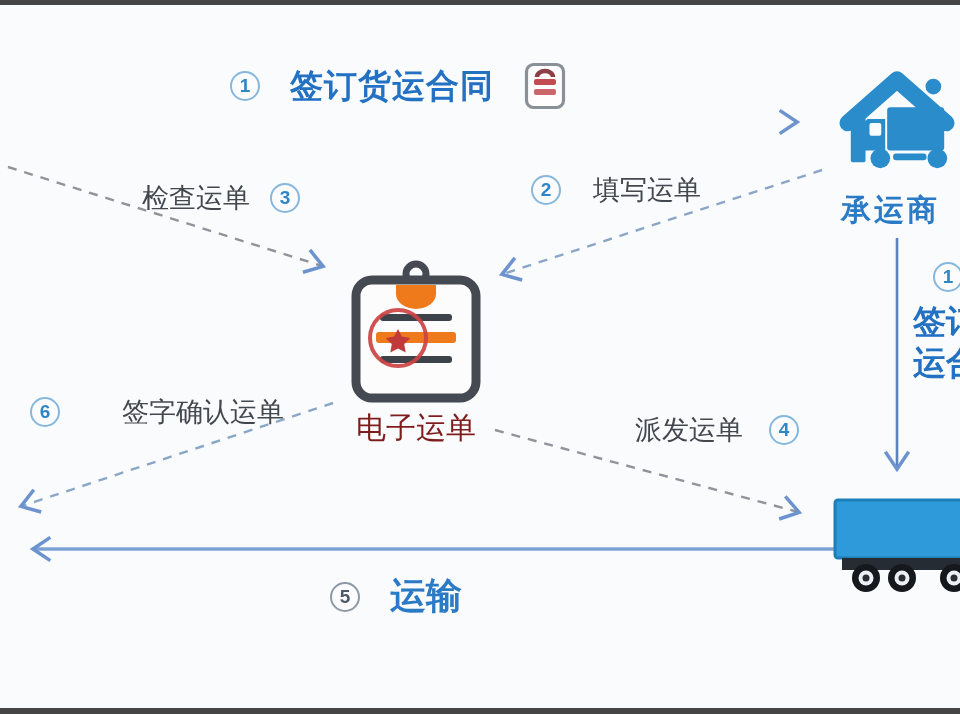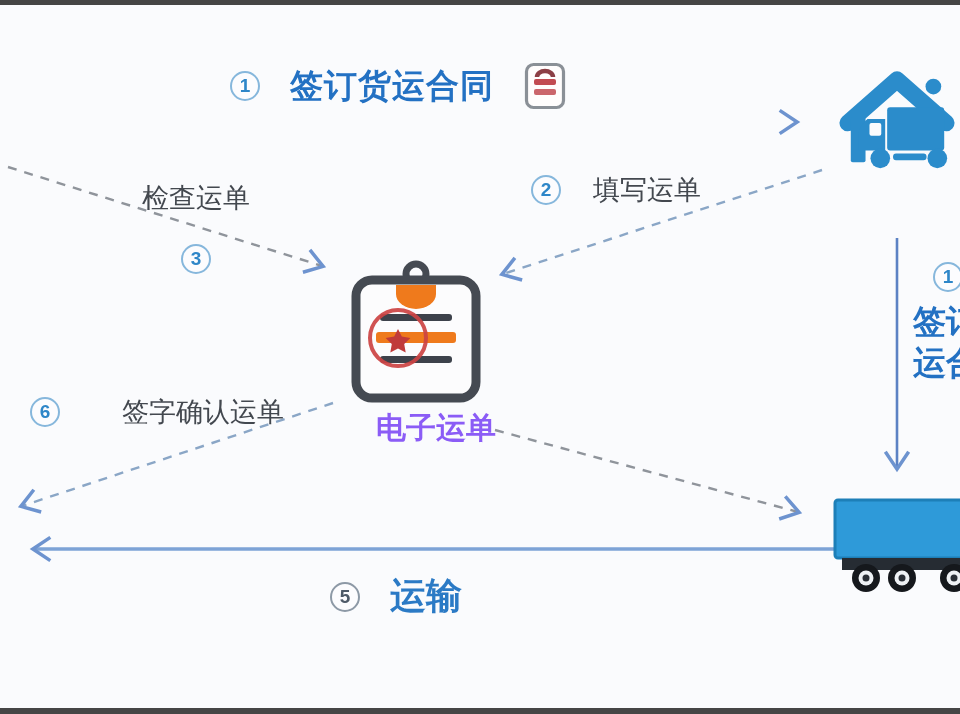--- a/index.html
+++ b/index.html
@@ -17,21 +17,21 @@
     box-sizing:border-box;width:30px;height:30px;border-radius:50%;
     border:2px solid #86b7dc;color:#2e86c8;font-size:19px;font-weight:700;
     display:flex;align-items:center;justify-content:center;flex:0 0 auto;
     background:rgba(255,255,255,.4);
   }
   .num-gray{border-color:#8d99a6;color:#4e5a68;}
   .t-blue{color:#2371c3;font-weight:700;text-align:right;}
   .t-gray{color:#43484f;font-weight:500;}
   .icon-box{flex:0 0 auto;display:flex;align-items:center;}
   .node-label{position:absolute;font-weight:700;color:#2b7ac5;white-space:nowrap;}
-  .waybill-label{position:absolute;font-weight:700;color:#8b5cf6;white-space:nowrap;margin-left:20px;}
+  .waybill-label{position:absolute;font-weight:400;color:#7f1d1d;white-space:nowrap;}
   .vtext{position:absolute;font-weight:700;color:#2371c3;font-size:33px;white-space:nowrap;}
 </style>
 </head>
 <body>
 
 <div class="canvas">
 
   <div class="bar bar-top"></div>
 
   <svg class="layer" width="960" height="714" viewBox="0 0 960 714">
@@ -66,35 +66,39 @@
     <span class="icon-box">
       <svg width="42" height="48" viewBox="0 0 42 48">
         <rect x="2.5" y="2.5" width="37" height="43" rx="7" fill="#fffdfd" stroke="#8a9097" stroke-width="3.2"></rect>
         <path d="M13,15 a8,6 0 0 1 16,0" stroke="#8c3f46" stroke-width="4.5" fill="none"></path>
         <rect x="10" y="17" width="22" height="6" rx="2" fill="#c24b52"></rect>
         <rect x="10" y="27" width="22" height="6" rx="2" fill="#c24b52" opacity="0.85"></rect>
       </svg>
     </span>
   </div>
 
-  <div class="lbl" style="left:142px;top:180px;gap:28px;flex-direction:column;">
+  <div class="lbl" style="left:142px;top:180px;gap:20px;">
     <span class="t-gray" style="font-size:27px;">检查运单</span>
     <span class="num">3</span>
   </div>
 
   <div class="lbl" style="left:531px;top:172px;gap:32px;">
     <span class="num">2</span>
     <span class="t-gray" style="font-size:27px;">填写运单</span>
   </div>
 
   <div class="lbl" style="left:30px;top:394px;gap:26px;">
     <span class="num">6</span>
     <span class="t-gray" style="font-size:27px;margin-left:36px;">签字确认运单</span>
   </div>
 
+  <div class="lbl" style="left:635px;top:412px;gap:26px;">
+    <span class="t-gray" style="font-size:27px;">派发运单</span>
+    <span class="num">4</span>
+  </div>
 
   <div class="lbl" style="left:330px;top:572px;gap:30px;">
     <span class="num num-gray">5</span>
     <span class="t-blue" style="font-size:36px;color:#2b7ac5;">运输</span>
   </div>
 
   <div class="layer" style="left:838px;top:60px;width:118px;height:118px;">
     <svg width="118" height="118" viewBox="0 0 120 120">
       <g fill="#2b8ccb">
         <path d="M10,64 L60,20 L110,64" stroke="#2b8ccb" stroke-width="17" fill="none" stroke-linecap="round" stroke-linejoin="round"></path>
@@ -102,20 +106,21 @@
         <rect x="13" y="58" width="15" height="46" rx="2"></rect>
         <rect x="50" y="48" width="58" height="44" rx="3"></rect>
         <path d="M30,60 h18 v32 h-27 v-17 q1,-9 9,-15 z"></path>
         <circle cx="43" cy="100" r="10"></circle>
         <circle cx="101" cy="100" r="10"></circle>
         <rect x="56" y="95" width="34" height="7" rx="3"></rect>
       </g>
       <rect x="32" y="64" width="12" height="13" rx="2" fill="#fafbfd"></rect>
     </svg>
   </div>
+  <div class="node-label" style="left:841px;top:190px;font-size:30px;letter-spacing:3px;">承运商</div>
 
   <div class="num" style="position:absolute;left:933px;top:262px;">1</div>
   <div class="vtext" style="left:913px;top:300px;">签订</div>
   <div class="vtext" style="left:913px;top:341px;">运合</div>
 
   <div class="layer" style="left:350px;top:258px;width:132px;height:146px;">
     <svg width="132" height="146" viewBox="0 0 132 146">
       <circle cx="66" cy="16" r="10" fill="none" stroke="#454a52" stroke-width="7"></circle>
       <rect x="6" y="22" width="120" height="118" rx="16" fill="#fcfcfd" stroke="#454a52" stroke-width="9"></rect>
       <path d="M46,27 h40 v9 a20,15 0 0 1 -40,0 z" fill="#ef7a1c"></path>

